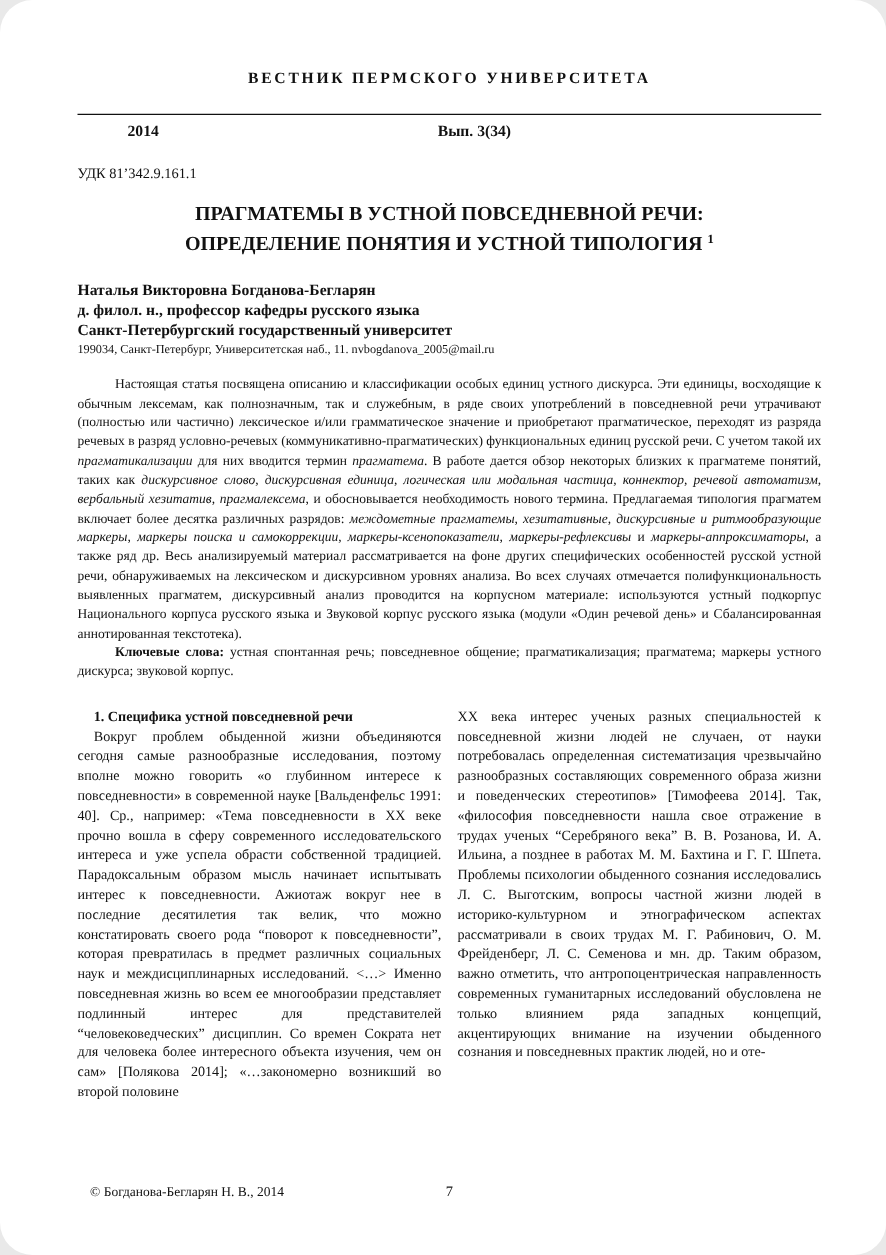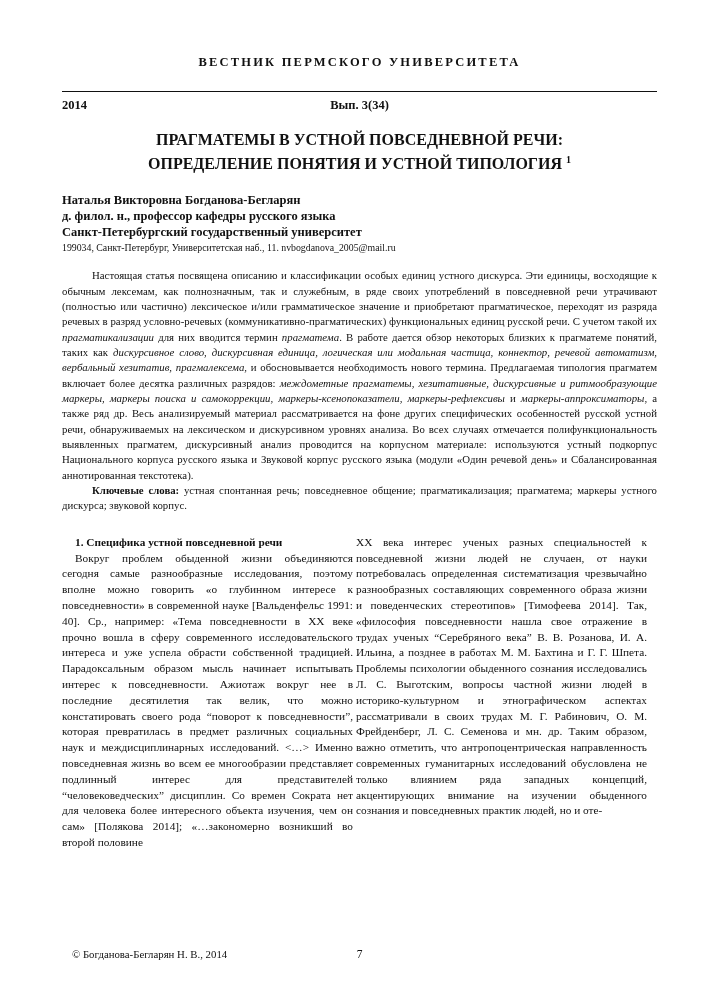--- a/index.html
+++ b/index.html
@@ -6,40 +6,42 @@
   .page {
     position:relative;
     width:709px; height:1004px;
     margin:0 auto;
     background:#ffffff;
     color:#111;
     font-family:"Liberation Serif","DejaVu Serif",serif;
     box-sizing:border-box;
     padding:55px 52px 0 62px;
     overflow:hidden;
+    border-radius:26px;
   }
   .masthead {
     text-align:center;
     font-weight:bold;
     font-size:12.5px;
     letter-spacing:2.2px;
     line-height:15px;
   }
   .rule {
     border:0;
     border-top:1.4px solid #111;
     margin:21px 0 0 0;
   }
   .journal-line {
     margin-top:6px;
     display:grid;
     grid-template-columns:1fr auto 1fr;
     align-items:baseline;
     font-weight:bold;
     font-size:12.5px;
+    margin-left:40px;
   }
   .journal-line .jl-year  { justify-self:start; }
   .journal-line .jl-name  { justify-self:center; letter-spacing:0.3px; }
   .journal-line .jl-issue { justify-self:end; }
   .udc {
     margin-top:20px;
     font-size:11.5px;
   }
   .title {
     margin:17px 0 0 0;
@@ -67,21 +69,21 @@
     font-size:10.8px;
     line-height:15.35px;
     text-align:justify;
     text-indent:30px;
   }
   .it { font-style:italic; }
   .bd { font-weight:bold; }
   .columns {
     margin-top:21px;
     display:flex;
-    gap:3px;
+    gap:13px;
   }
   .col {
     width:291px;
     font-size:11.3px;
     line-height:15.8px;
     text-align:justify;
   }
   .col-heading {
     font-weight:bold;
     text-indent:13px;
@@ -106,20 +108,21 @@
 
   <div class="masthead">ВЕСТНИК ПЕРМСКОГО УНИВЕРСИТЕТА</div>
 
   <hr class="rule">
 
   <div class="journal-line">
     <span class="jl-year">2014</span>
     <span class="jl-issue">Вып. 3(34)</span>
   </div>
 
+  <div class="udc">УДК 81’342.9.161.1</div>
 
   <h1 class="title">
     <span>ПРАГМАТЕМЫ В УСТНОЙ ПОВСЕДНЕВНОЙ РЕЧИ:</span><br>
     <span>ОПРЕДЕЛЕНИЕ ПОНЯТИЯ И УСТНОЙ ТИПОЛОГИЯ </span><sup>1</sup>
   </h1>
 
   <div class="author-block">
     <div class="author-line">Наталья Викторовна Богданова-Бегларян</div>
     <div class="author-line">д. филол. н., профессор кафедры русского языка</div>
     <div class="author-line">Санкт-Петербургский государственный университет</div>

